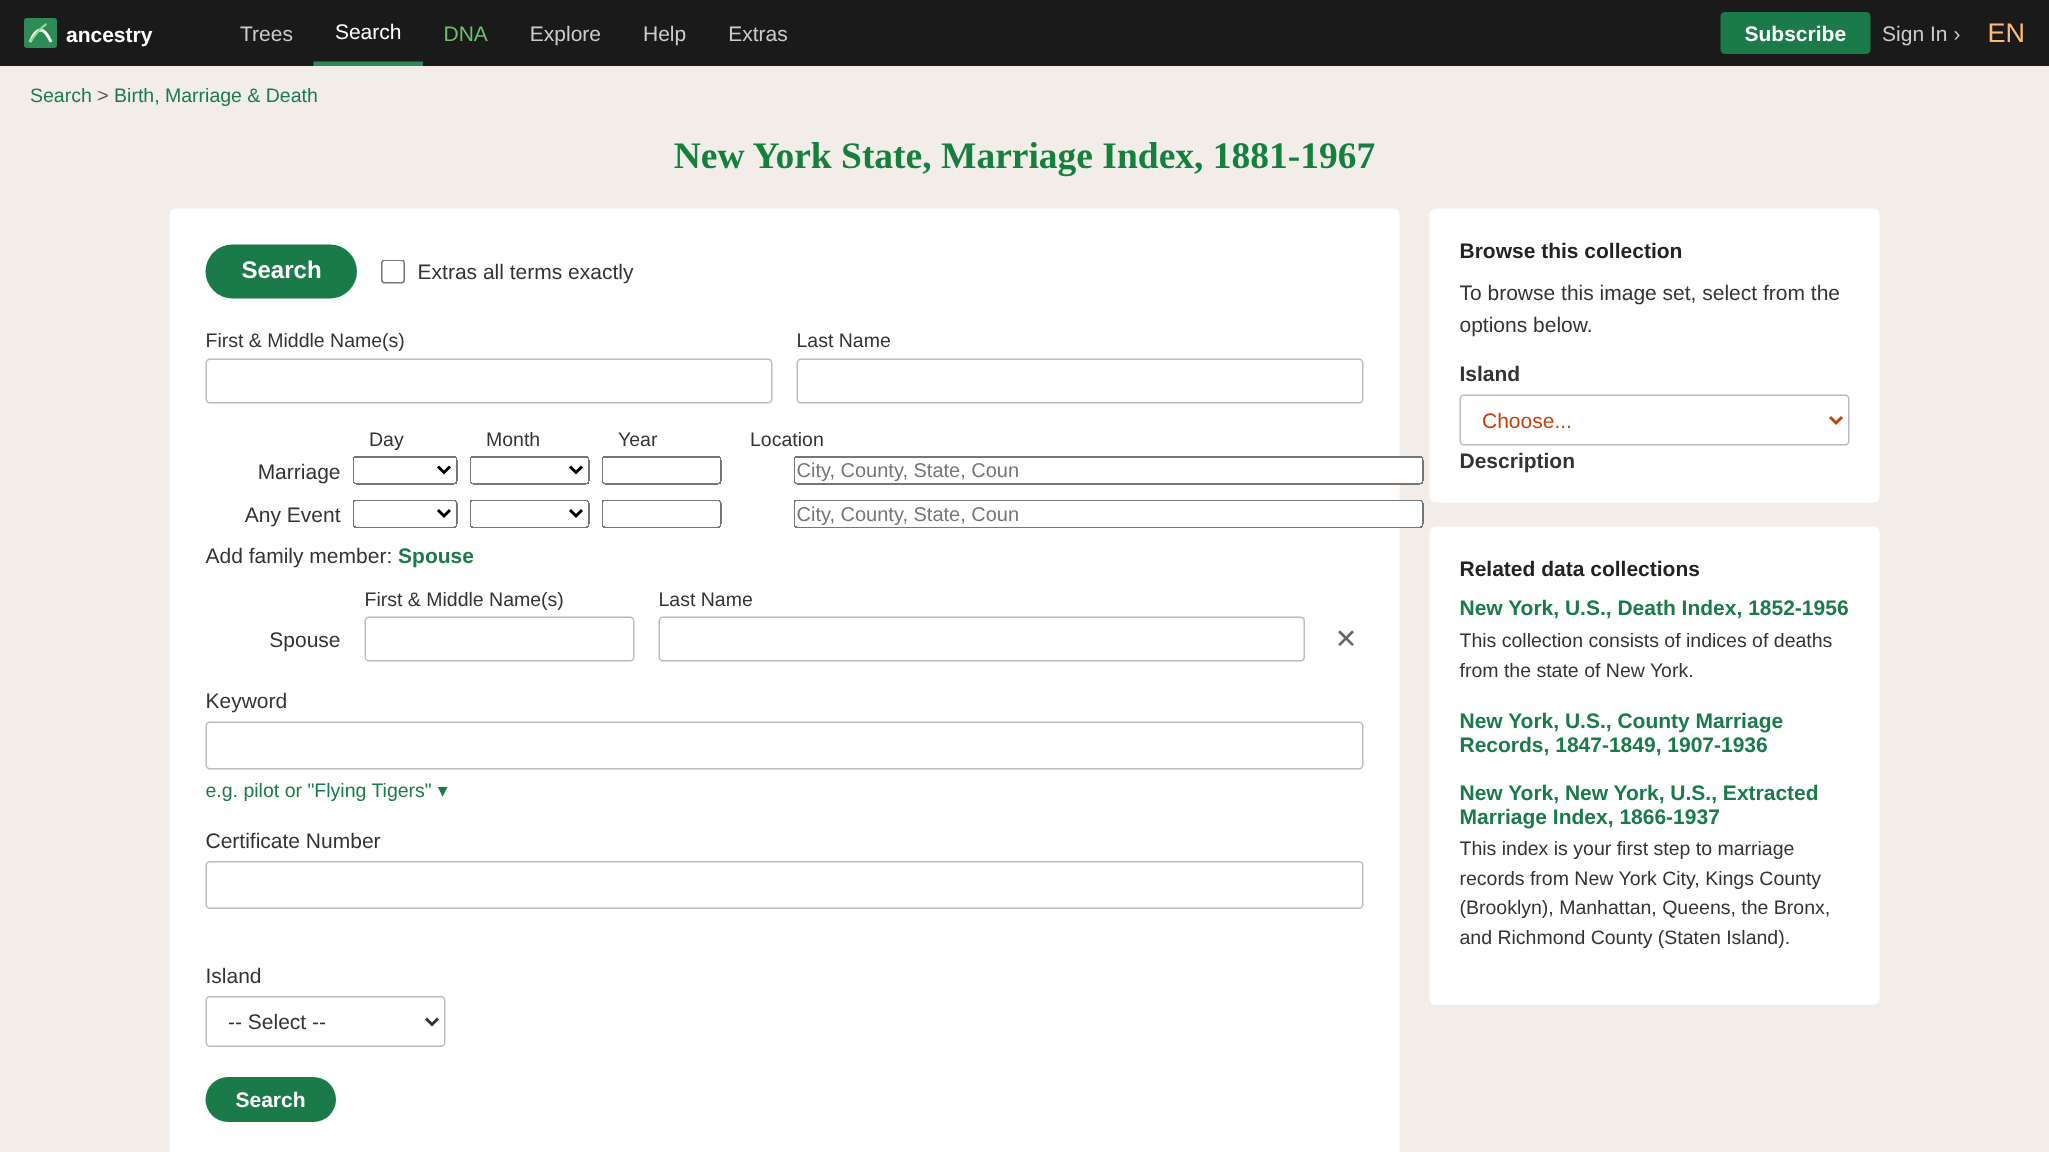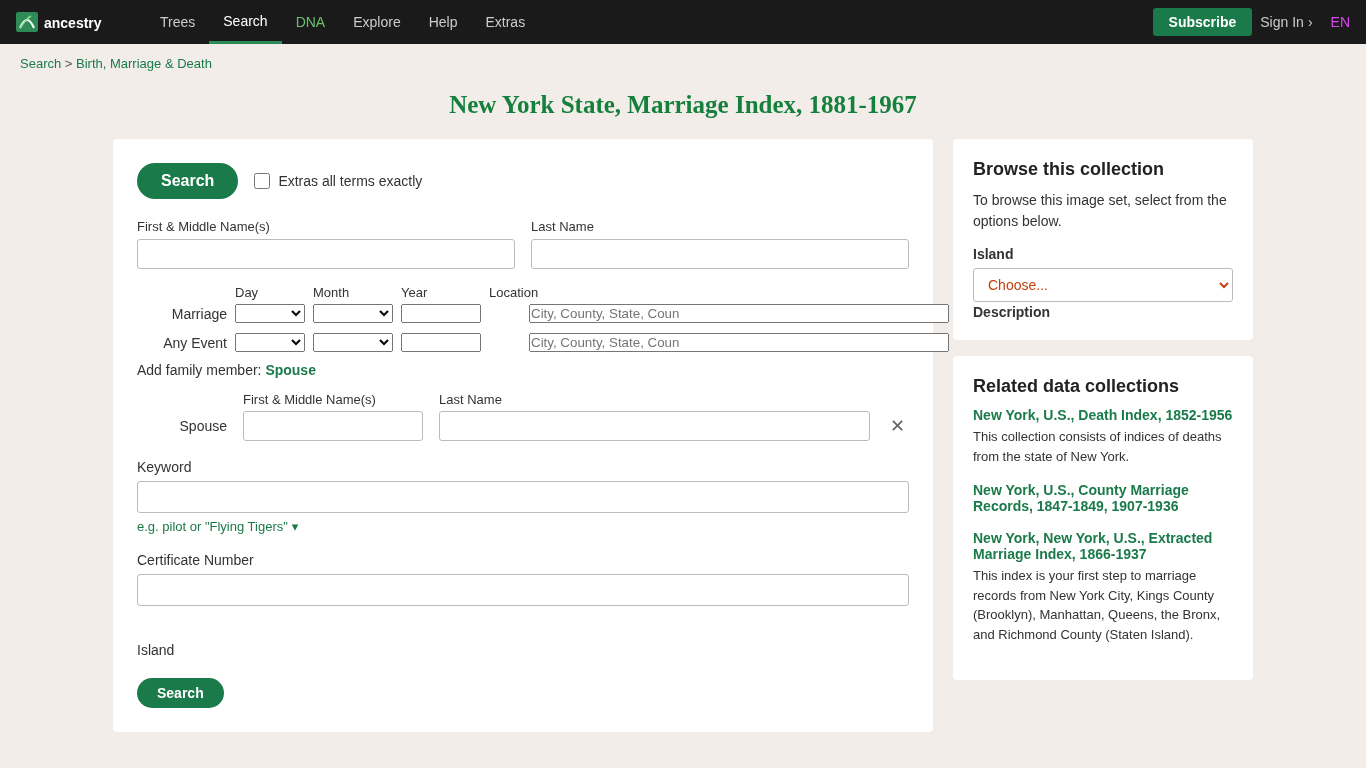--- a/index.html
+++ b/index.html
@@ -31,21 +31,21 @@
       display: flex; align-items: center; gap: 8px;
     }
     .btn-subscribe {
       background: #1a7a4a; color: #fff; border: none; padding: 6px 16px;
       font-size: 14px; border-radius: 3px; cursor: pointer; font-weight: bold;
     }
     .nav-signin {
       color: #ccc; font-size: 14px; cursor: pointer; display: flex; align-items: center; gap: 4px;
     }
     .nav-lang {
-      color: #d946ef; font-size: 14px; cursor: pointer; padding-left: 10px;
+      color: #fdba74; font-size: 18px; cursor: pointer; padding-left: 10px;
     }
 
     
     .breadcrumb {
       padding: 12px 20px 4px;
       font-size: 13px; color: #555;
     }
     .breadcrumb a { color: #1a7a4a; text-decoration: none; }
 
     
@@ -93,21 +93,21 @@
     .name-wide { flex: 1; }
     .name-wide input { width: 100%; }
     .date-row {
       display: flex; align-items: center; gap: 8px; margin-bottom: 10px;
     }
     .date-label { width: 90px; text-align: right; font-size: 14px; color: #333; }
     .date-headers {
       display: flex; gap: 8px; padding-left: 98px; margin-bottom: 4px;
     }
     .date-header { font-size: 13px; color: #333; }
-    .date-header.day-h { width: 70px; }
+    .date-header.day-h { width: 70px; margin-left: 11px; }
     .date-header.month-h { width: 80px; }
     .date-header.year-h { width: 80px; }
     .date-header.loc-h { flex: 1; }
 
     .day-sel { width: 70px; }
     .month-sel { width: 80px; }
     .year-inp { width: 80px; }
     .loc-inp { flex: 1; }
     .loc-inp input { width: 100%; margin-left: 40px; }
 
@@ -130,21 +130,21 @@
     .cert-input { width: 100%; border: 1px solid #bbb; border-radius: 3px; padding: 7px 10px; font-size: 14px; color: #333; margin-bottom: 18px; }
 
     
     .gender-select { border: 1px solid #bbb; border-radius: 3px; padding: 7px 10px; font-size: 14px; color: #333; background: #fff; cursor: pointer; min-width: 160px; }
 
     
     .right-panel { width: 300px; flex-shrink: 0; }
     .browse-card, .related-card {
       background: #fff; border-radius: 4px; padding: 20px; margin-bottom: 16px;
     }
-    .card-title { font-size: 18px; font-weight: bold; color: #222; margin-bottom: 10px; }
+    .card-title { font-size: 14px; font-weight: bold; color: #222; margin-bottom: 10px; }
     .card-desc { font-size: 14px; color: #333; margin-bottom: 14px; line-height: 1.5; }
     .browse-field-label { font-size: 14px; color: #333; margin-bottom: 6px; font-weight: bold; }
     .browse-select { width: 100%; border: 1px solid #bbb; border-radius: 3px; padding: 7px 10px; font-size: 14px; color: #c2410c; background: #fff; cursor: pointer; margin-bottom: 2px; }
     .desc-label { font-size: 14px; color: #333; font-weight: bold; }
 
     .related-card a { color: #1a7a4a; text-decoration: none; font-size: 14px; font-weight: bold; display: block; margin-bottom: 4px; }
     .related-item { margin-bottom: 16px; }
     .related-item p { font-size: 13px; color: #333; line-height: 1.5; }
   </style>
 </head>
@@ -269,20 +269,25 @@
       </div>
     </div>
 
     <div style="margin-bottom:18px;">
       <div class="section-label">Certificate Number</div>
       <input type="text" class="cert-input" style="">
     </div>
 
     <div>
       <div class="section-label">Island</div>
+      <select class="gender-select">
+        <option value="">-- Select --</option>
+        <option value="m">Male</option>
+        <option value="f">Female</option>
+      </select>
     </div>
 
     <div style="margin-top:20px; display:flex; gap:12px;">
       <button class="btn-search-main" style="font-size:14px;padding:7px 20px;">Search</button>
     </div>
   </div>
 
   <div class="right-panel">
 
     <div class="browse-card">

